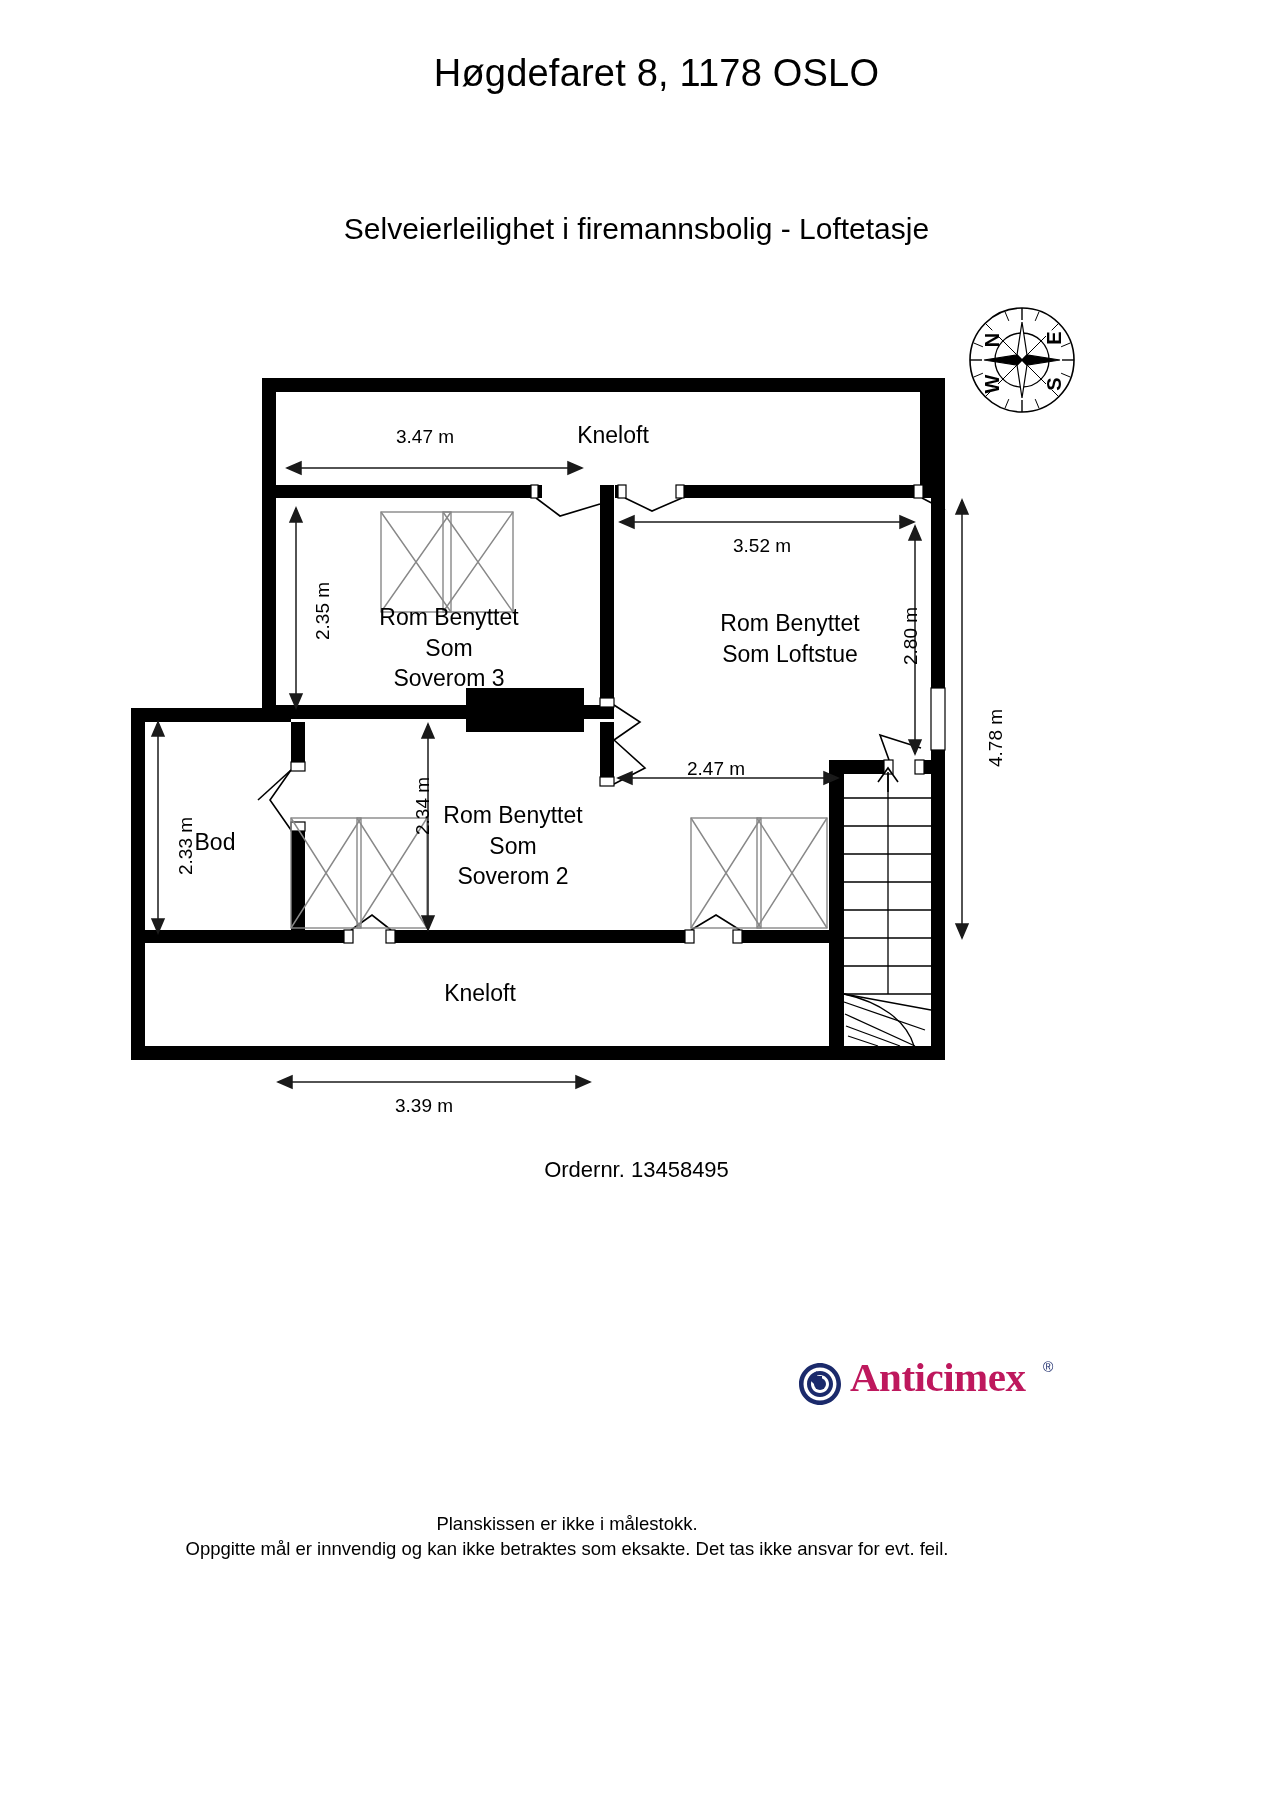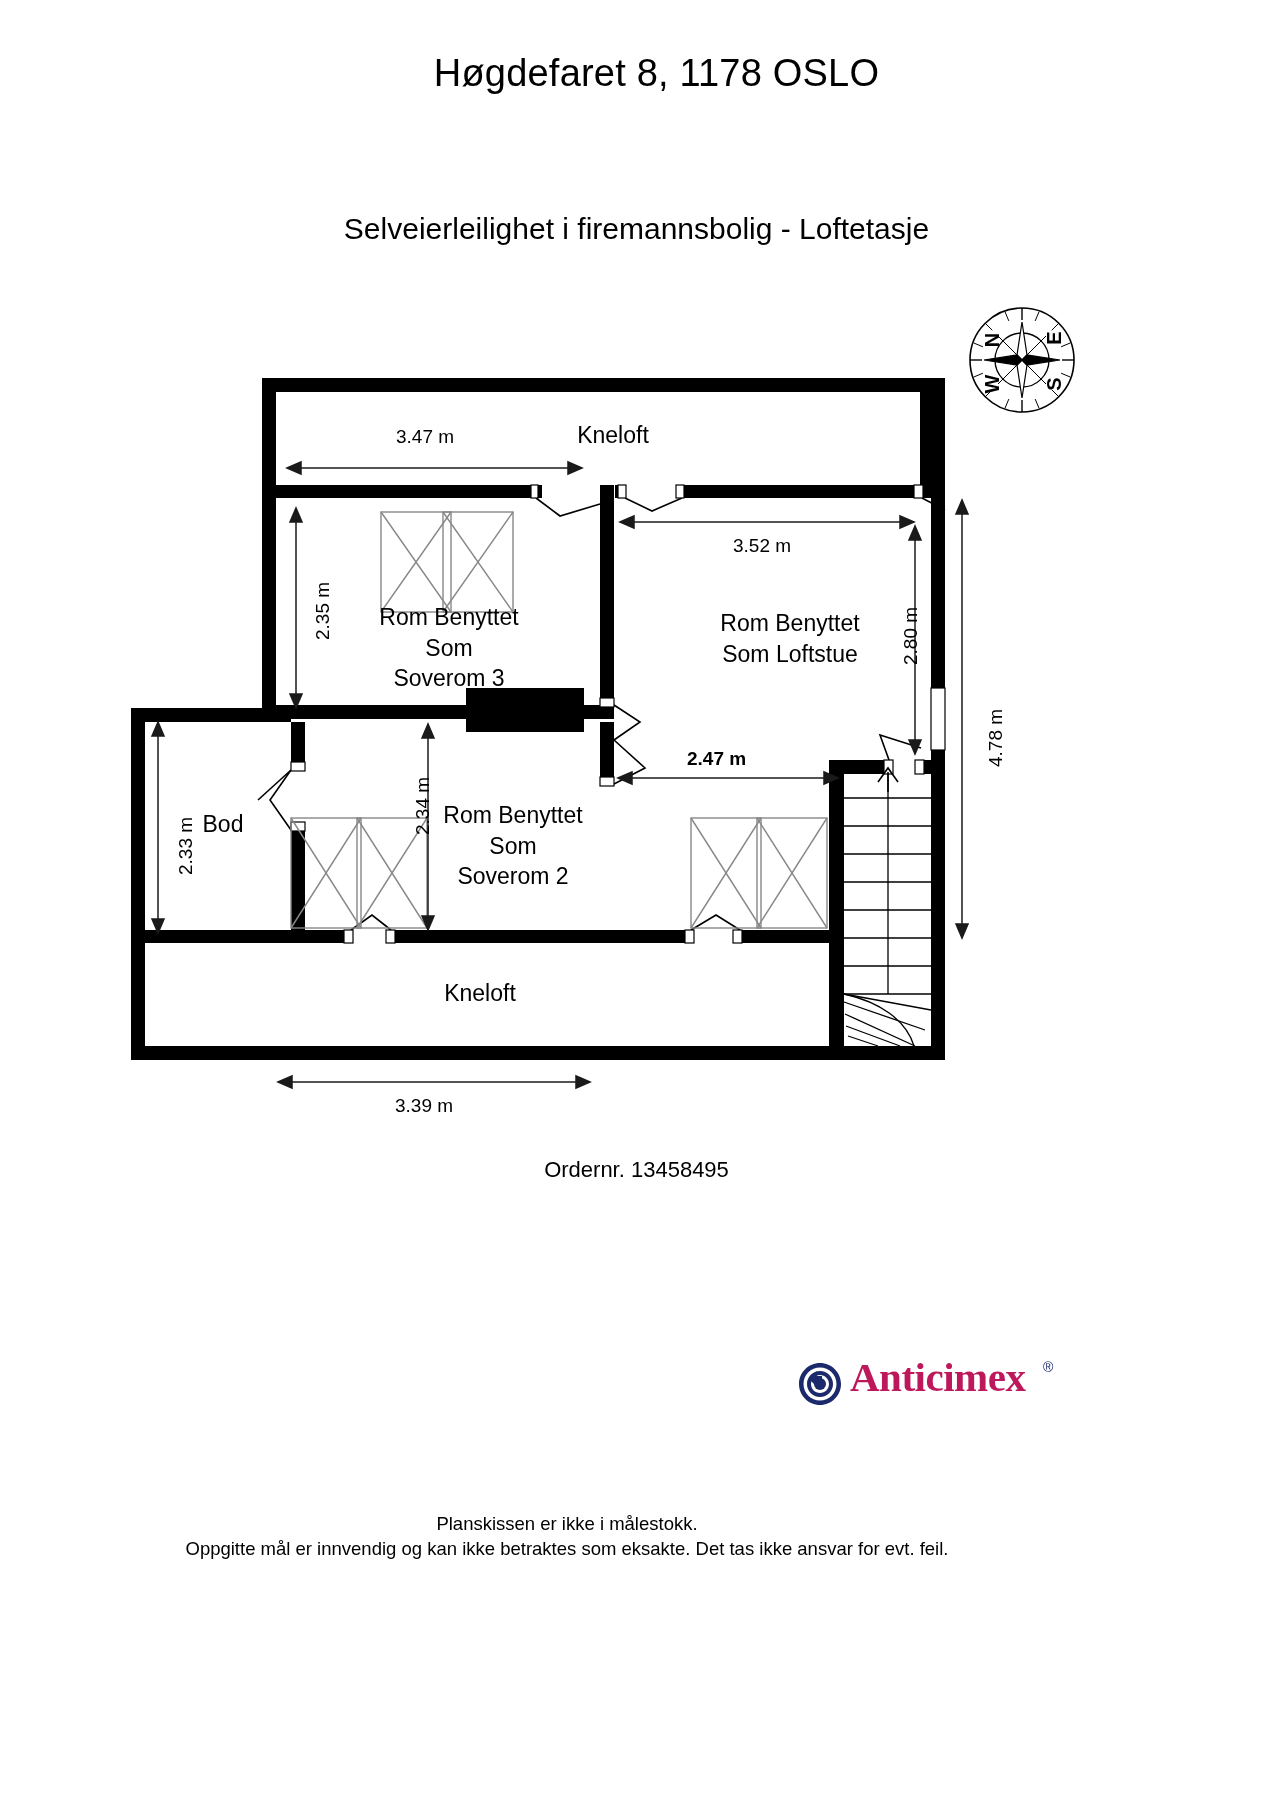--- a/index.html
+++ b/index.html
@@ -275,21 +275,21 @@
       <span>Rom Benyttet</span><br>
       <span>Som</span><br>
       <span>Soverom 3</span>
     </div>
 
     <div class="roomlbl" style="left:640px;top:278px;width:300px;">
       <span>Rom Benyttet</span><br>
       <span>Som Loftstue</span>
     </div>
 
-    <div class="roomlbl" style="left:160px;top:479px;width:110px;padding-left:8px;">Bod</div>
+    <div class="roomlbl" style="left:160px;top:497px;width:110px;">Bod</div>
 
     <div class="roomlbl" style="left:388px;top:470px;width:250px;">
       <span>Rom Benyttet</span><br>
       <span>Som</span><br>
       <span>Soverom 2</span>
     </div>
 
     <div class="roomlbl" style="left:390px;top:648px;width:180px;">Kneloft</div>
 
     
@@ -300,21 +300,21 @@
     <div class="dimv" style="left:312px;top:310px;">2.35 m</div>
 
     <div class="dimv" style="left:900px;top:335px;">2.80 m</div>
 
     <div class="dimv" style="left:985px;top:437px;">4.78 m</div>
 
     <div class="dimv" style="left:175px;top:545px;">2.33 m</div>
 
     <div class="dimv" style="left:412px;top:505px;">2.34 m</div>
 
-    <div class="dim" style="left:687px;top:418px;font-weight:bold;">2.47 m</div>
+    <div class="dim" style="left:687px;top:428px;">2.47 m</div>
 
     <div class="dim" style="left:395px;top:765px;">3.39 m</div>
   </div>
 
   <div class="ordernr">Ordernr. 13458495</div>
 
   <div class="logo">
     <svg viewBox="0 0 50 50" width="50" height="50" style="position:absolute;left:0;top:4px;">
       <g fill="#1b2a6b">
         <path d="M25 3 L10 18 L18 18 L18 25 L32 25 L32 18 L40 18 Z" opacity="0"></path>

